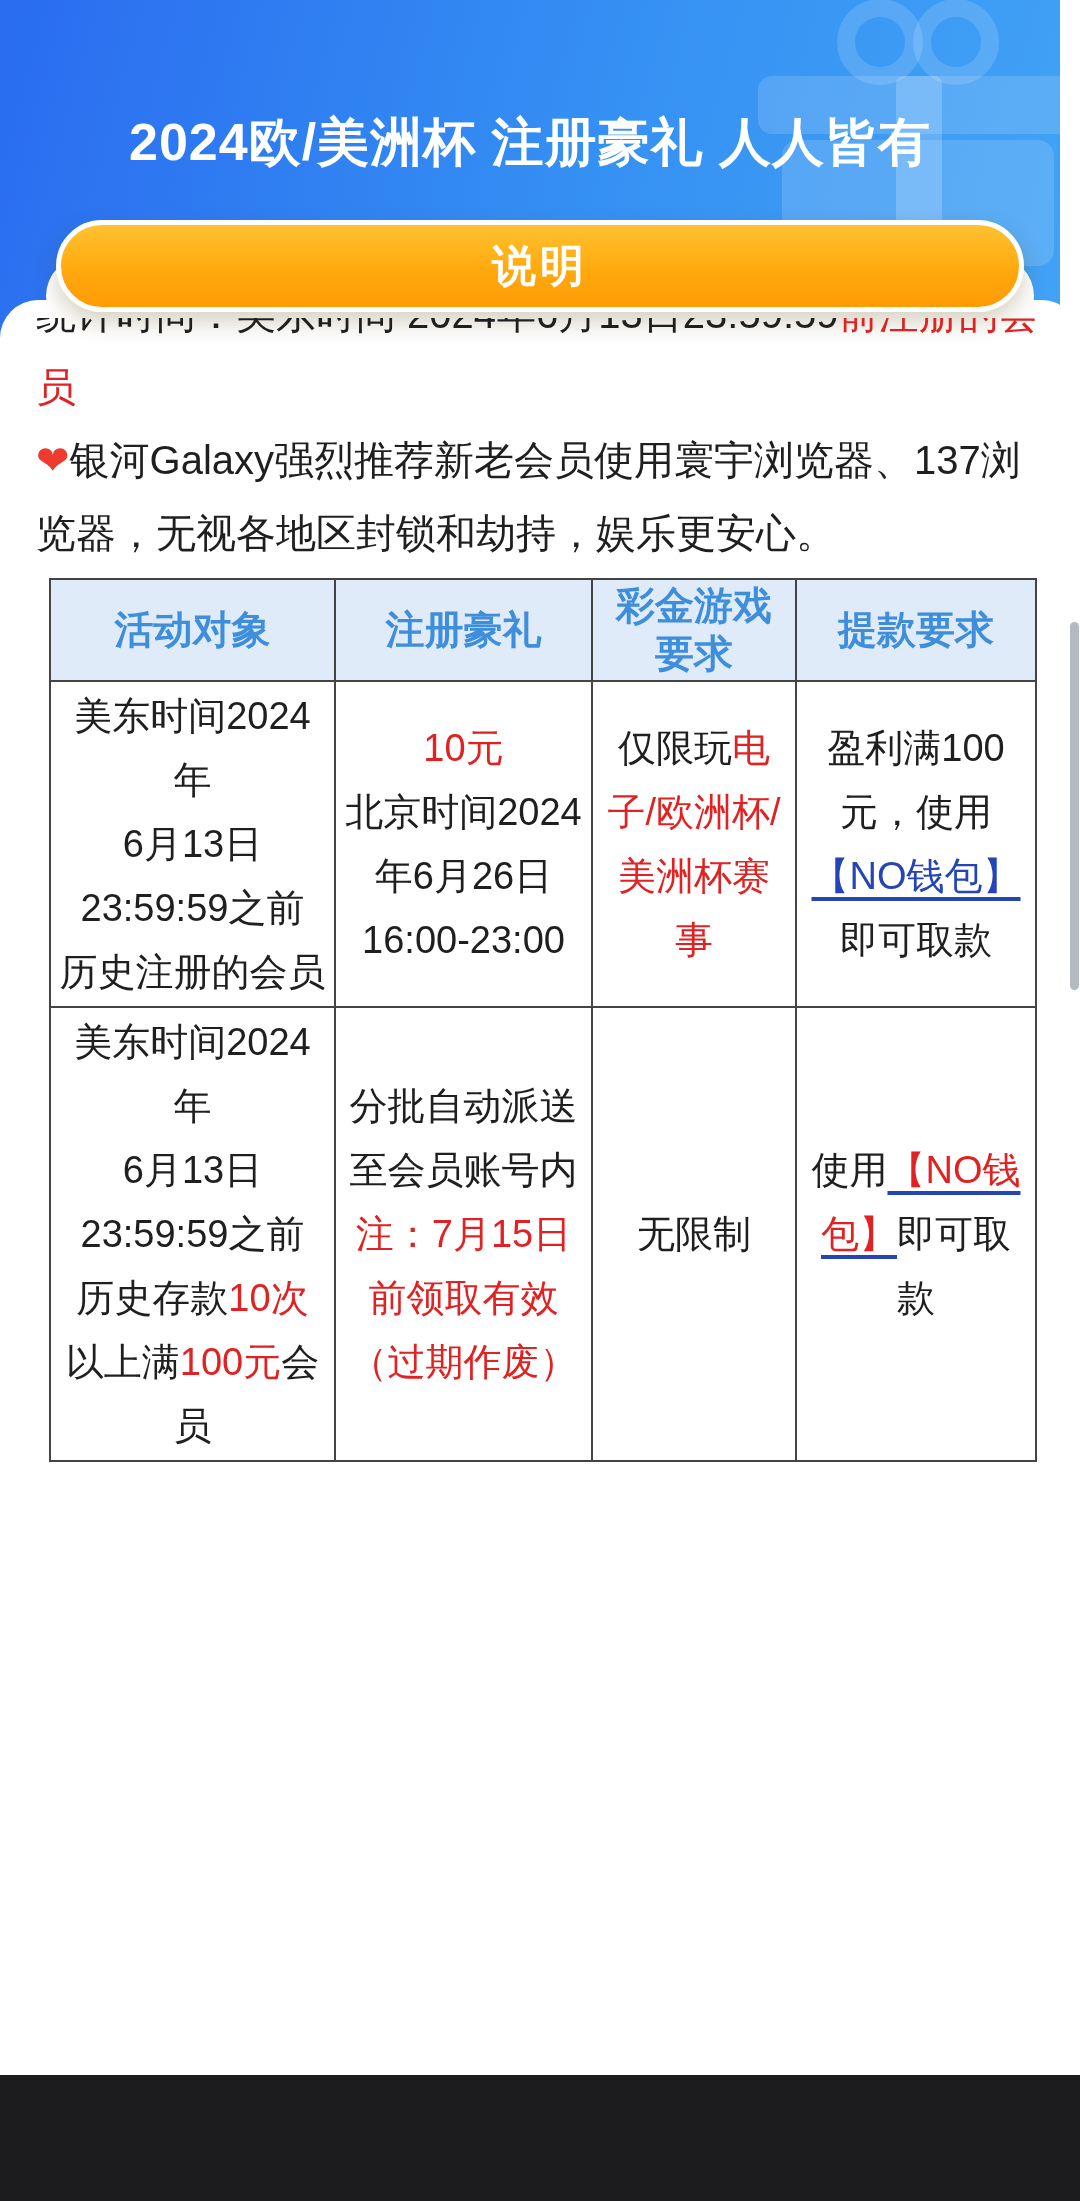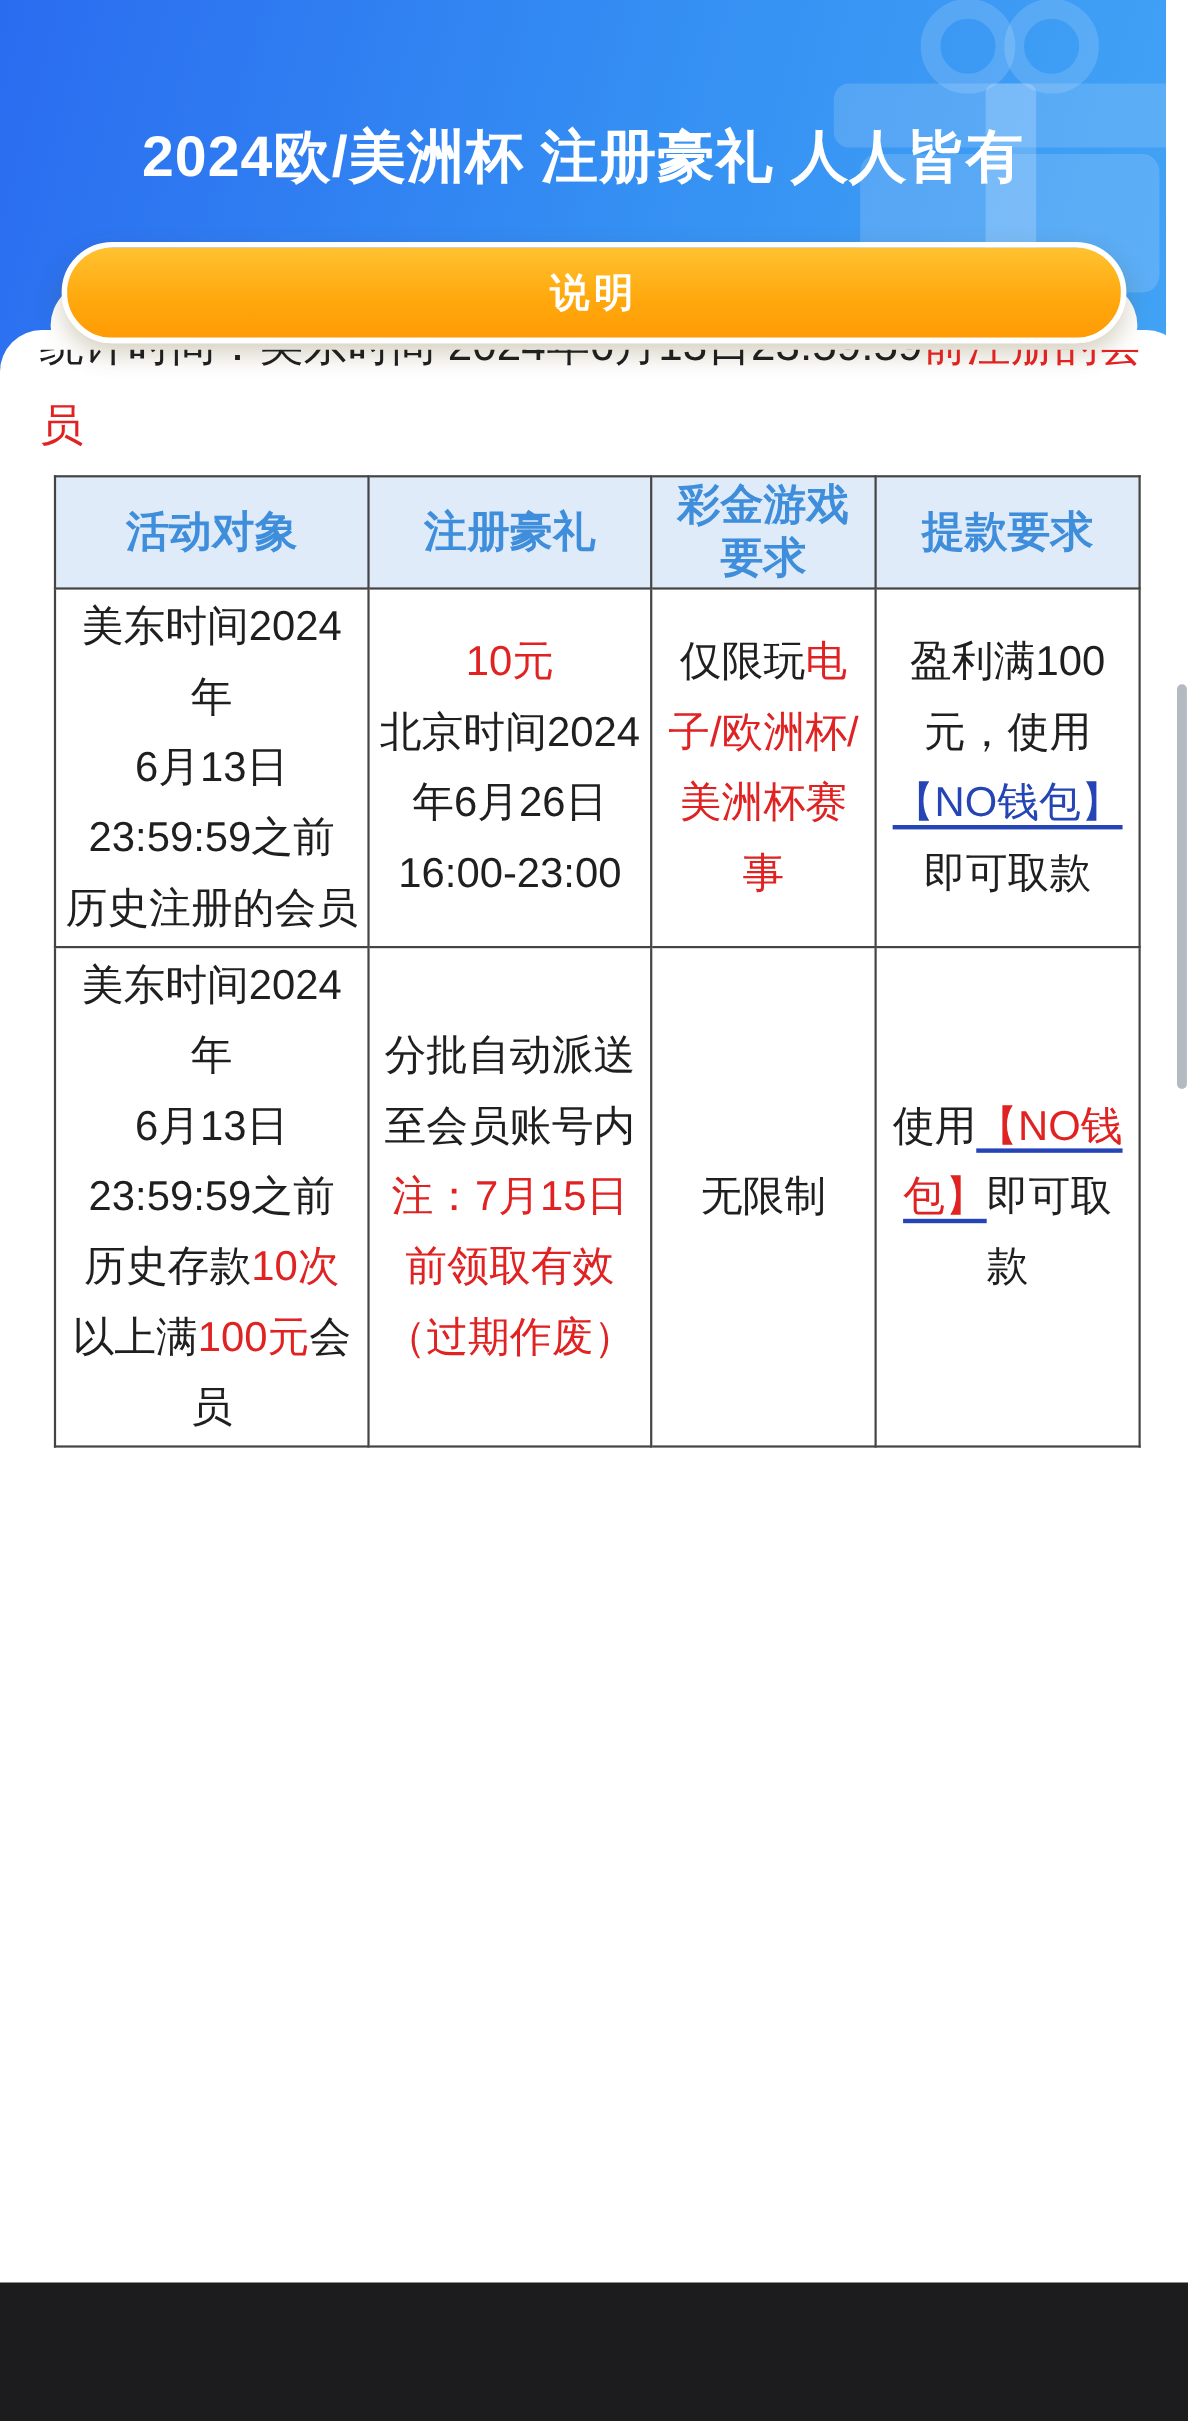--- a/index.html
+++ b/index.html
@@ -14,21 +14,21 @@
   
   .card{position:absolute;left:0;top:300px;width:1080px;height:1775px;background:#fff;
     border-radius:38px 38px 0 0;}
   
   .tab-base{position:absolute;left:46px;top:256px;width:988px;height:80px;background:#fff;border-radius:46px;}
   .tab-btn{position:absolute;left:56px;top:220px;width:968px;height:92px;border-radius:48px;
     background:linear-gradient(180deg,#ffc231 0%,#ffa90e 55%,#ff9b05 100%);
     border:5px solid #ffffff;box-sizing:border-box;
     box-shadow:0 10px 22px rgba(90,70,10,0.25);
     display:flex;align-items:center;justify-content:center;
-    color:#fff;font-size:36px;font-weight:bold;letter-spacing:4px;cursor:pointer;}
+    color:#fff;font-size:44px;font-weight:bold;letter-spacing:4px;cursor:pointer;}
   
   .content{position:absolute;left:0;top:318px;width:1080px;height:1614px;
     padding:0 36px;box-sizing:border-box;overflow:hidden;
     font-size:40px;line-height:73px;color:#1f1f1f;}
   .para{white-space:pre-line;margin:0;}
   .first-line{margin-top:-40px;}
   .head-gap{margin-top:6px;}
   .seg-black{color:#1f1f1f;}
   .seg-red{color:#e02222;}
   .seg-red-bold{color:#e02222;font-weight:bold;}
@@ -74,20 +74,21 @@
     <div class="title">2024欧/美洲杯 注册豪礼 人人皆有</div>
   </div>
 
   <div class="card"></div>
   <div class="tab-base"></div>
   <div class="tab-btn">说明</div>
 
   <div class="content">
     <div class="para first-line"><span class="seg-black">统计时间：美东时间 2024年6月13日23:59:59</span><span class="seg-red">前注册的会
 员</span></div>
+    <div class="para"><span class="seg-heart">❤</span><span class="seg-black">银河Galaxy强烈推荐新老会员使用寰宇浏览器、137浏览器，无视各地区封锁和劫持，娱乐更安心。</span></div>
 
     <table class="promo-table">
       <colgroup>
           <col class="col1">
           <col class="col2">
           <col class="col3">
           <col class="col4">
         </colgroup>
       <thead>
           <tr id="theadRow">

